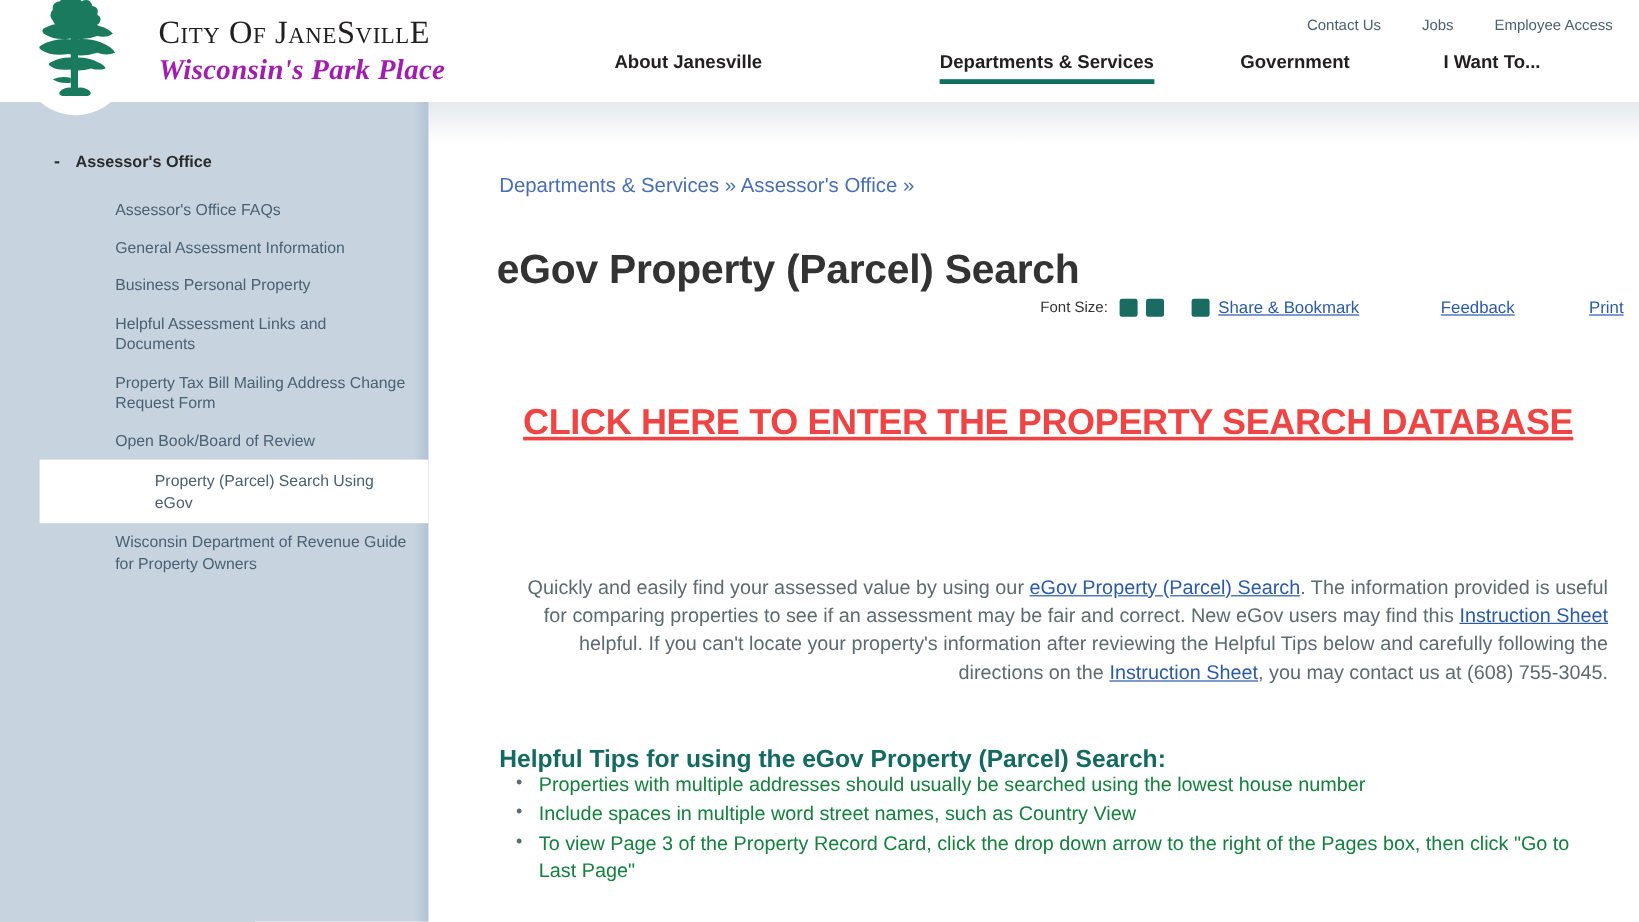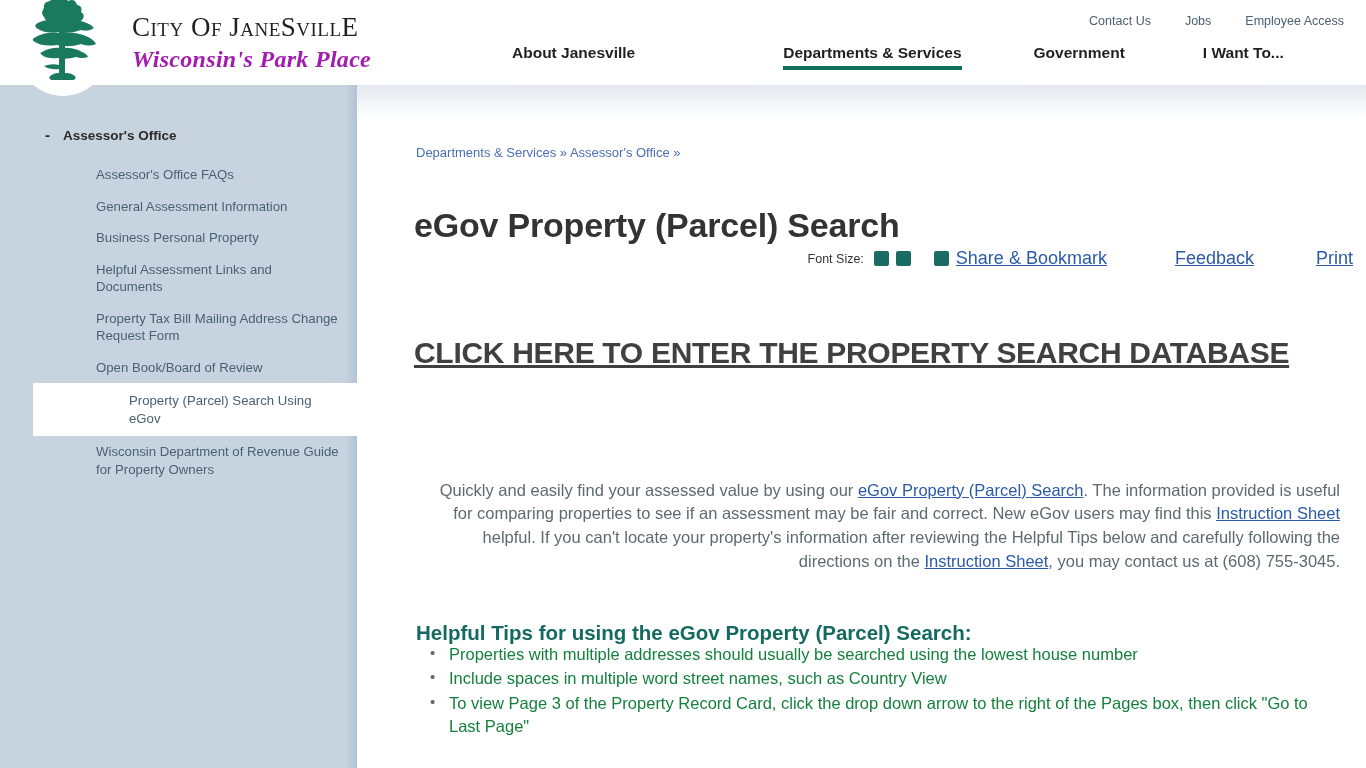--- a/index.html
+++ b/index.html
@@ -175,21 +175,21 @@
   .content-topfade {
     position: absolute;
     left: 0; top: 0;
     width: 1009px; height: 34px;
     background: linear-gradient(to bottom, #e4e9ee, #ffffff);
   }
 
   .breadcrumb {
     position: absolute;
     left: 59px; top: 60px;
-    font-size: 13px;
+    font-size: 17px;
     color: #4a6eb5;
     white-space: nowrap;
   }
   .breadcrumb a {
     color: #4a6eb5;
     text-decoration: none;
   }
   .bc-sep { color: #4a6eb5; }
 
   .page-title {
@@ -219,37 +219,38 @@
   .fs-btn {
     width: 15px; height: 15px;
     background: #1a6b61;
     border-radius: 2px;
     display: inline-block;
     margin-right: 7px;
     cursor: pointer;
   }
   .fs-gap { width: 16px; display: inline-block; }
   .share-link, .tb-link {
-    font-size: 18px;
+    font-size: 14px;
     color: #2a5aa8;
     text-decoration: underline;
     cursor: pointer;
   }
   .tb-link.feedback { margin-left: 68px; }
   .tb-link.print { margin-left: 62px; }
 
   
   .hero-link {
     position: absolute;
-    left: 57px; top: 248px;
+    left: 74px; top: 248px;
     width: 885px;
+    text-align: center;
     font-size: 30px;
     font-weight: bold;
     line-height: 1.32;
-    color: #404040;
+    color: #ef4444;
     text-decoration: underline;
     cursor: pointer;
     letter-spacing: -0.3px;
   }
 
   
   .body-para {
     position: absolute;
     left: 59px; top: 377px;
     width: 924px;

